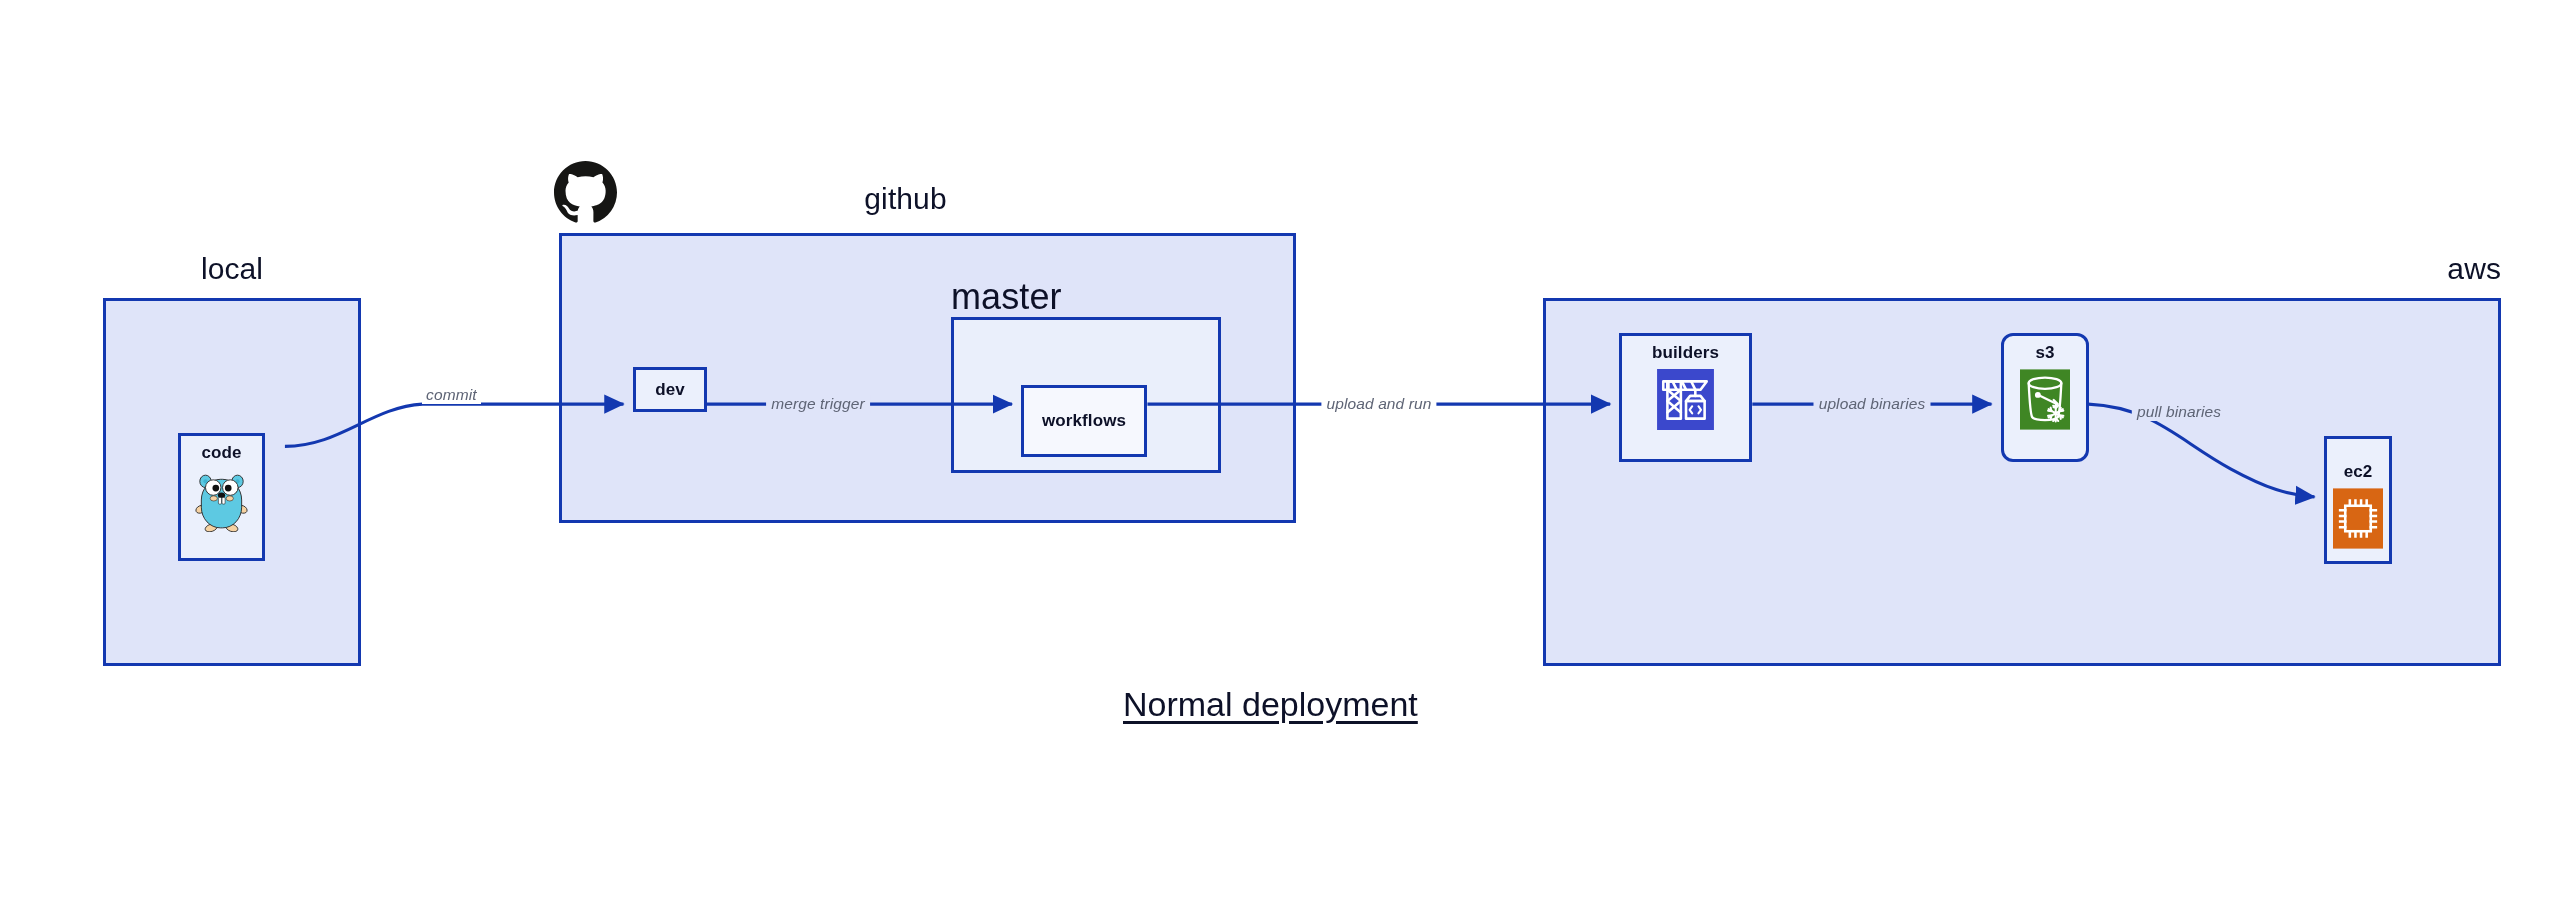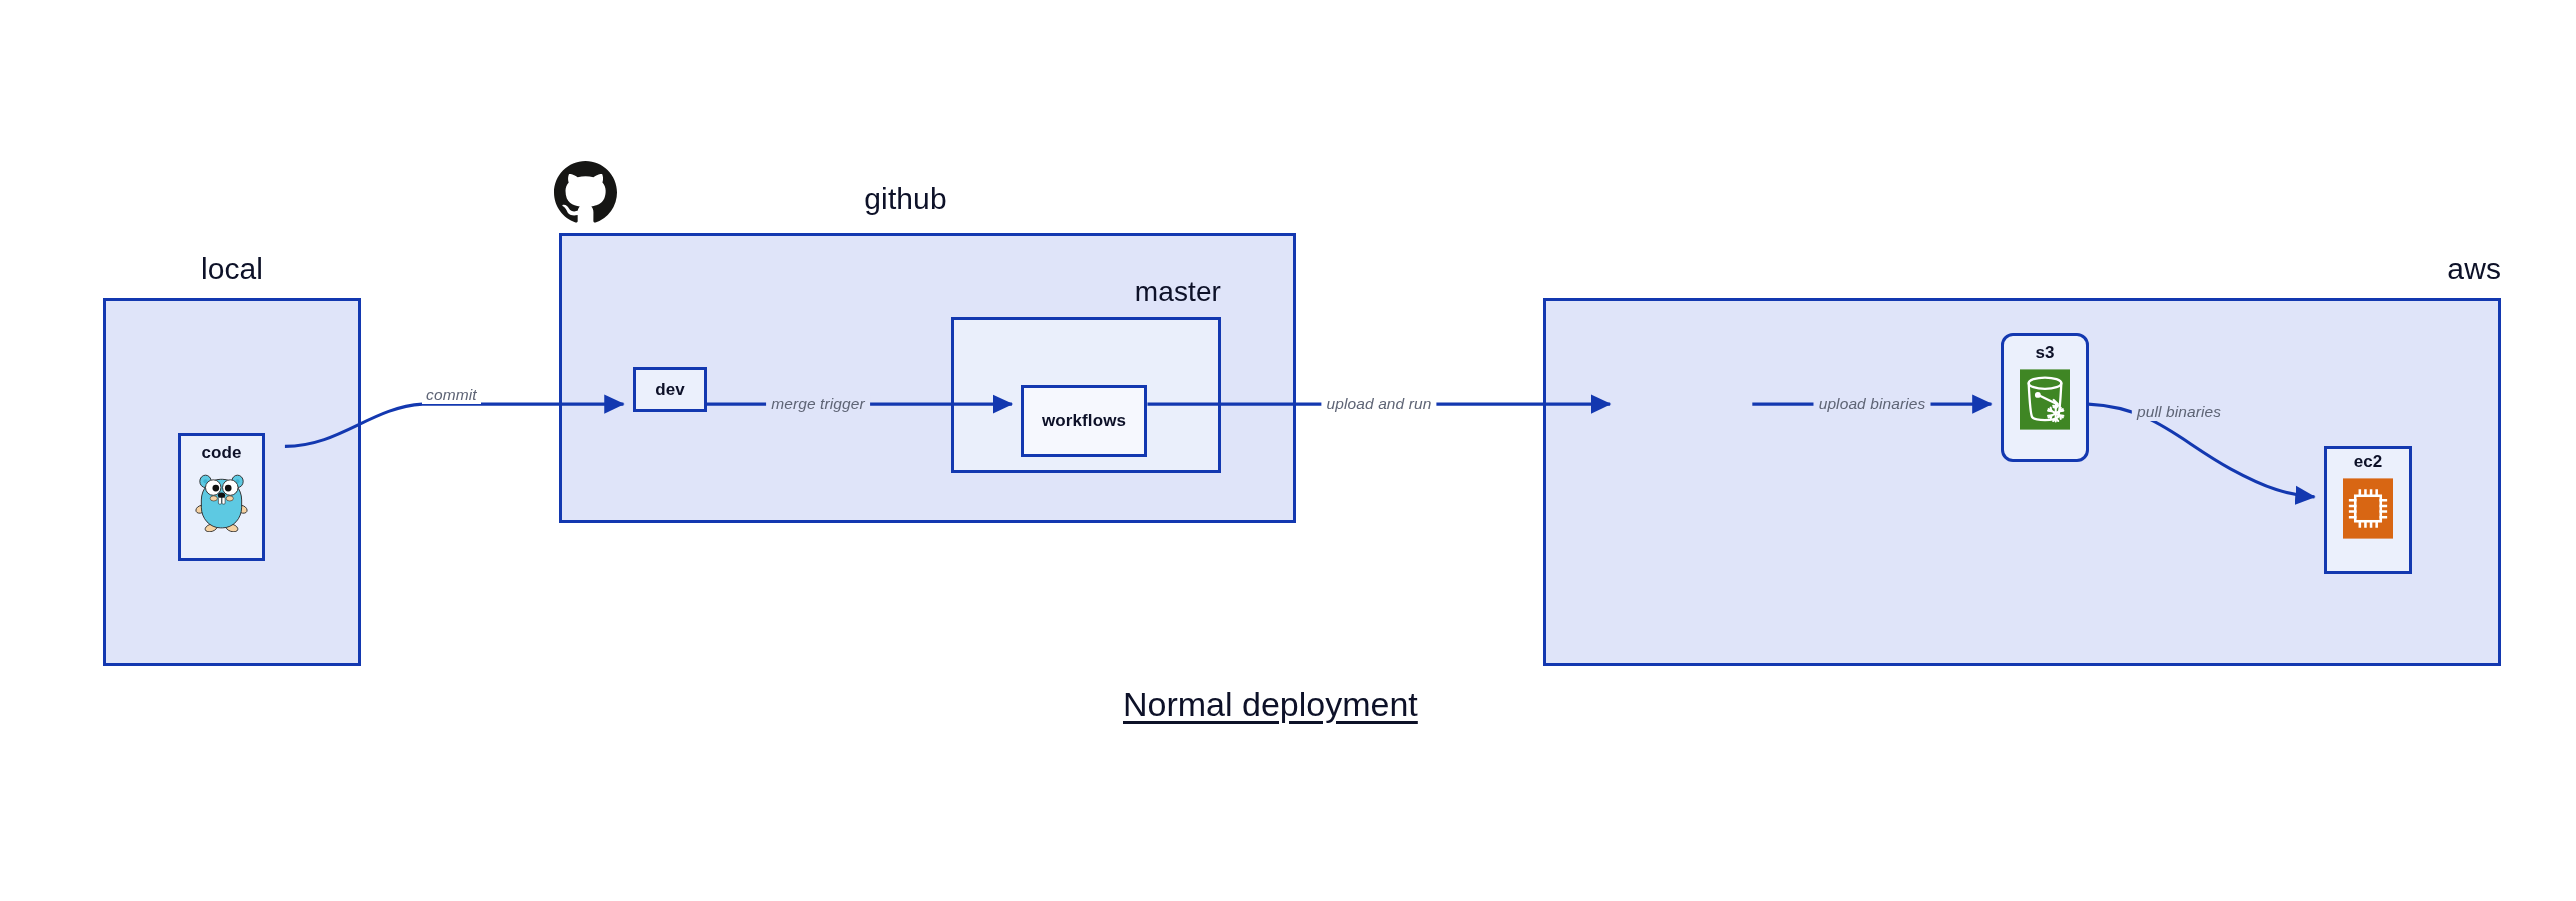--- a/index.html
+++ b/index.html
@@ -156,30 +156,59 @@
     </svg>
   </div>
 
   <div class="group-label" style="left:559px; top:182px; width:693px; text-align:center;">github</div>
   <div class="group" id="g-github" style="left:559px; top:233px; width:737px; height:290px;"></div>
 
   <div class="node centered" id="n-dev" style="left:633px; top:367px; width:74px; height:45px;">
     <div class="node-label">dev</div>
   </div>
 
-  <div class="group-label" style="left:951px; top:276px; width:270px; text-align:right; font-size:28px;">master</div>
+  <div class="group-label" style="left:951px; top:276px; width:270px; text-align:left; font-size:36px;">master</div>
   <div class="group light" id="g-master" style="left:951px; top:317px; width:270px; height:156px;"></div>
 
   <div class="node centered white" id="n-workflows" style="left:1021px; top:385px; width:126px; height:72px;">
     <div class="node-label">workflows</div>
   </div>
 
   <div class="group-label" style="left:1543px; top:252px; width:958px; text-align:right;">aws</div>
   <div class="group" id="g-aws" style="left:1543px; top:298px; width:958px; height:368px;"></div>
 
+  <div class="node" id="n-builders" style="left:1619px; top:333px; width:133px; height:129px; padding-top:7.2px;">
+    <div class="node-label">builders</div>
+    <div class="icon-tile" style="margin-top:6.2px;">
+      <svg width="57" height="61" viewBox="0 0 110 118">
+        <rect x="0" y="0" width="110" height="118" fill="#3B48CC"></rect>
+        <g fill="none" stroke="#FFFFFF" stroke-width="5" stroke-linejoin="round" stroke-linecap="round">
+
+          <rect x="20" y="24" width="26" height="72"></rect>
+
+          <rect x="12" y="24" width="10" height="16"></rect>
+
+          <path d="M20 24 L96 24 L84 40 L20 40 Z"></path>
+
+          <path d="M30 24 L38 40 M48 24 L56 40 M66 24 L74 40"></path>
+
+          <path d="M20 40 L46 62 M46 40 L20 62 M20 62 L46 84 M46 62 L20 84"></path>
+
+          <path d="M74 40 L74 52"></path>
+
+          <path d="M56 62 L92 62 L84 52 L64 52 Z"></path>
+          <rect x="56" y="62" width="36" height="34"></rect>
+        </g>
+        <g fill="none" stroke="#FFFFFF" stroke-width="4" stroke-linejoin="round" stroke-linecap="round">
+          <path d="M68 72 L63 79 L68 86"></path>
+          <path d="M80 72 L85 79 L80 86"></path>
+        </g>
+      </svg>
+    </div>
+  </div>
 
   <div class="node" id="n-s3" style="left:2001px; top:333px; width:88px; height:129px; padding-top:7.2px;border-radius:12px;">
     <div class="node-label">s3</div>
     <div class="icon-tile" style="margin-top:6.2px;">
       <svg width="50" height="61" viewBox="0 0 98 118">
         <rect x="0" y="0" width="98" height="118" fill="#3F8624"></rect>
         <g fill="none" stroke="#FFFFFF" stroke-width="4.5" stroke-linejoin="round" stroke-linecap="round">
 
           <path d="M17 27 C17 27 20 88 24 94 C30 101 68 101 74 94 C78 88 81 27 81 27"></path>
 
@@ -193,21 +222,21 @@
         <g stroke="#FFFFFF" stroke-width="4" stroke-linecap="round">
           <path d="M70 70 L70 102 M56 78 L84 94 M56 94 L84 78"></path>
           <path d="M70 76 L65 71 M70 76 L75 71 M70 96 L65 101 M70 96 L75 101"></path>
           <path d="M62 82 L55 81 M62 82 L60 75 M78 90 L85 91 M78 90 L80 97"></path>
           <path d="M62 90 L55 91 M62 90 L60 97 M78 82 L85 81 M78 82 L80 75"></path>
         </g>
       </svg>
     </div>
   </div>
 
-  <div class="node" id="n-ec2" style="left:2324px; top:446px; width:88px; height:128px; padding-top:3px;">
+  <div class="node" id="n-ec2" style="left:2324px; top:436px; width:68px; height:128px; padding-top:23px;">
     <div class="node-label">ec2</div>
     <div class="icon-tile" style="margin-top:6.2px;">
       <svg width="50" height="61" viewBox="0 0 98 118">
         <rect x="0" y="0" width="98" height="118" fill="#D86613"></rect>
         <g stroke="#FFFFFF" stroke-width="5" fill="none" stroke-linecap="square">
           <rect x="24" y="34" width="50" height="50"></rect>
 
           <path d="M33 34 L33 24 M44 34 L44 24 M55 34 L55 24 M66 34 L66 24"></path>
 
           <path d="M33 84 L33 94 M44 84 L44 94 M55 84 L55 94 M66 84 L66 94"></path>

